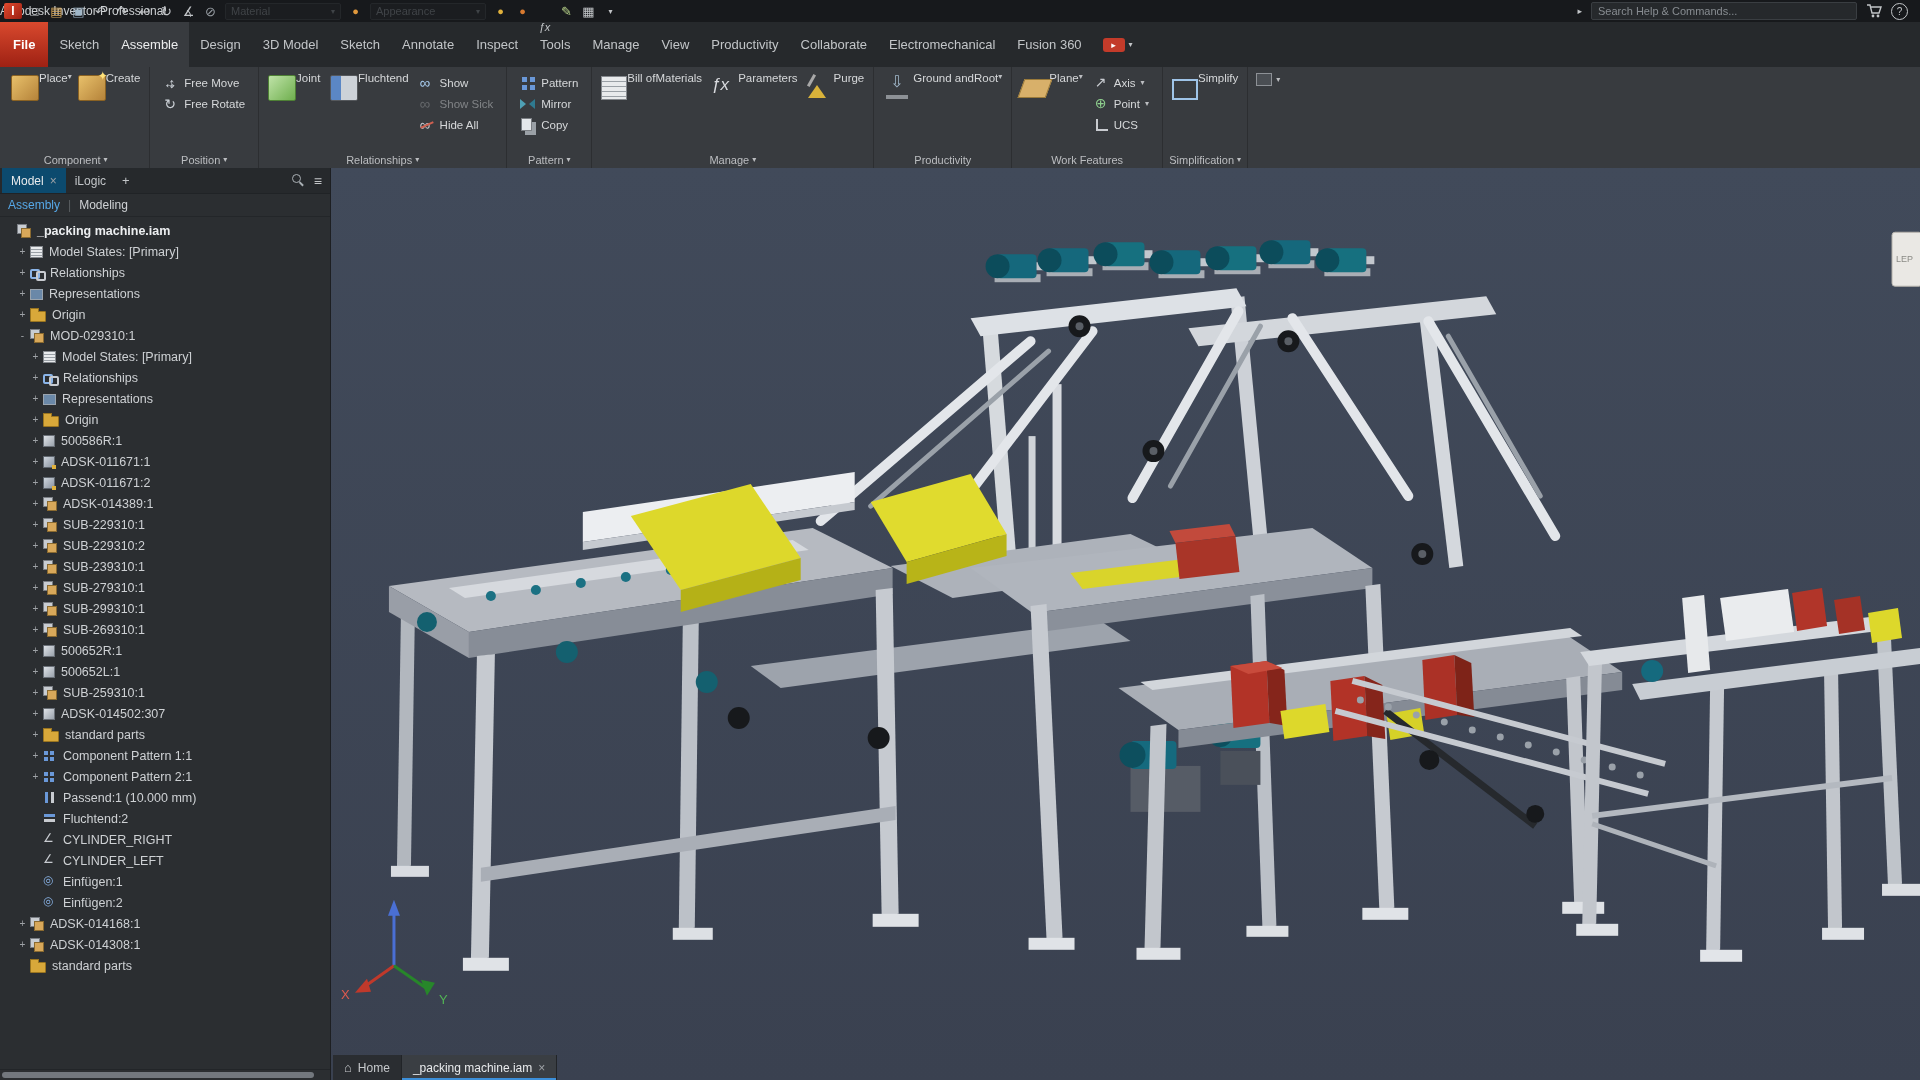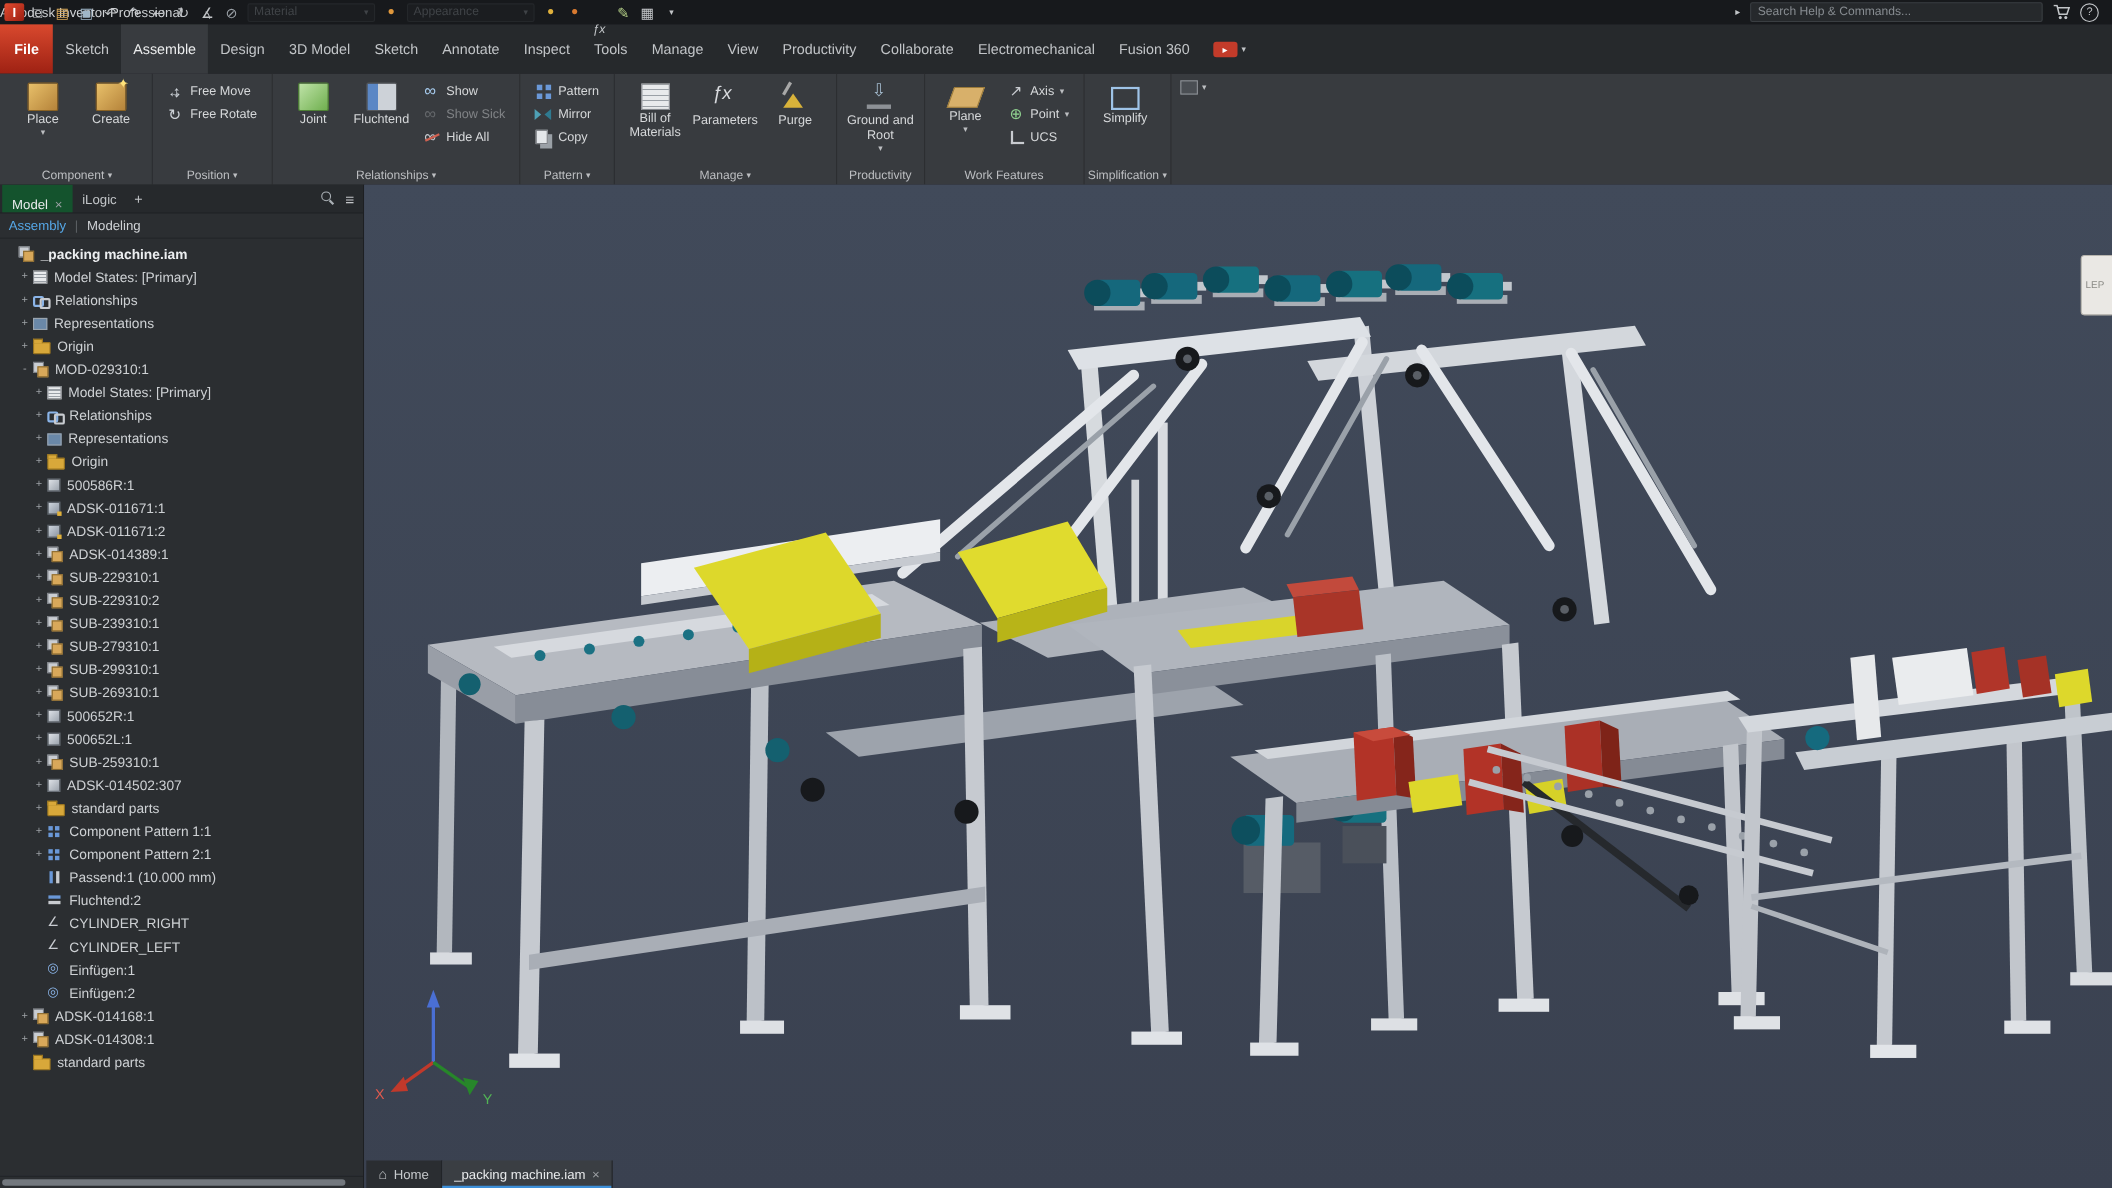--- a/index.html
+++ b/index.html
@@ -47,21 +47,21 @@
     justify-content:center;color:#fff;font-size:9px;}
   .sc-caret{font-size:8px;color:#c2c5c8;}
 
   
   .ribbon{height:101px;background:#383b3f;display:flex;align-items:stretch;padding-left:2px;flex:none;}
   .rpanel{display:flex;flex-direction:column;border-right:1px solid #2c2e31;padding:0 3px;}
   .rbody{flex:1;display:flex;align-items:flex-start;gap:2px;padding:3px 4px 0;}
   .rfooter{height:17px;display:flex;align-items:center;justify-content:center;font-size:11px;
     color:#bcbec1;gap:3px;white-space:nowrap;}
   .fcaret{font-size:8px;}
-  .bbtn{min-width:56px;display:flex;flex-direction:column;align-items:center;font-size:11.5px;
+  .bbtn{min-width:56px;display:flex;flex-direction:row;font-size:11.5px;
     color:#d6d8da;border-radius:2px;padding:2px 2px 0;}
   .blabel{line-height:13px;white-space:nowrap;}
   .bcaret{font-size:8px;color:#bcbec1;line-height:9px;}
   .scol{display:flex;flex-direction:column;gap:0;padding-top:2px;}
   .sbtn{display:flex;align-items:center;gap:5px;height:21px;padding:0 6px;font-size:11.5px;
     color:#d6d8da;border-radius:2px;white-space:nowrap;}
   .sbtn .ricon{width:16px;height:16px;margin:0;flex:none;}
   .disabled{opacity:.45;}
   .scaret{font-size:8px;color:#bcbec1;}
   .overflowbtn{display:flex;align-items:center;gap:4px;padding:6px 8px 0;color:#bcbec1;align-self:flex-start;}
@@ -113,21 +113,21 @@
   .ricon[data-icon="free-rotate"]::before{content:"↻";position:absolute;left:1px;top:0;font-size:14px;color:#cdd2d8;}
 
   
   .main{flex:1;display:flex;min-height:0;}
 
   
   .browser{width:330px;background:#2b2e31;display:flex;flex-direction:column;border-right:1px solid #1d1f22;flex:none;}
   .browser-tabs{height:25px;background:#26292c;display:flex;align-items:center;font-size:12px;
     color:#c2c5c8;padding-left:2px;border-bottom:1px solid #202326;flex:none;}
   .btab{display:flex;align-items:center;gap:6px;padding:0 9px;height:100%;}
-  .btab.active{background:#14532d;color:#e8eaec;align-items:flex-end;}
+  .btab.active{background:#0c4a6e;color:#e8eaec;}
   .xclose{font-size:12px;color:#9ea2a6;}
   .bplus{padding:0 7px;font-size:13px;color:#c2c5c8;}
   .bt-spacer{flex:1;}
   .mag{width:13px;height:13px;position:relative;margin-right:9px;}
   .mag::before{content:"";position:absolute;width:7px;height:7px;border:1.5px solid #aab0b5;border-radius:50%;left:0;top:0;}
   .mag::after{content:"";position:absolute;width:5px;height:1.5px;background:#aab0b5;transform:rotate(45deg);left:7px;top:9px;}
   .hamb{font-size:14px;color:#c2c5c8;margin-right:8px;}
   .subtabs{height:22px;display:flex;align-items:center;gap:8px;padding-left:8px;font-size:12px;
     color:#cfd2d5;border-bottom:1px solid #232629;flex:none;}
   .subtab.active{color:#56a8e8;}

